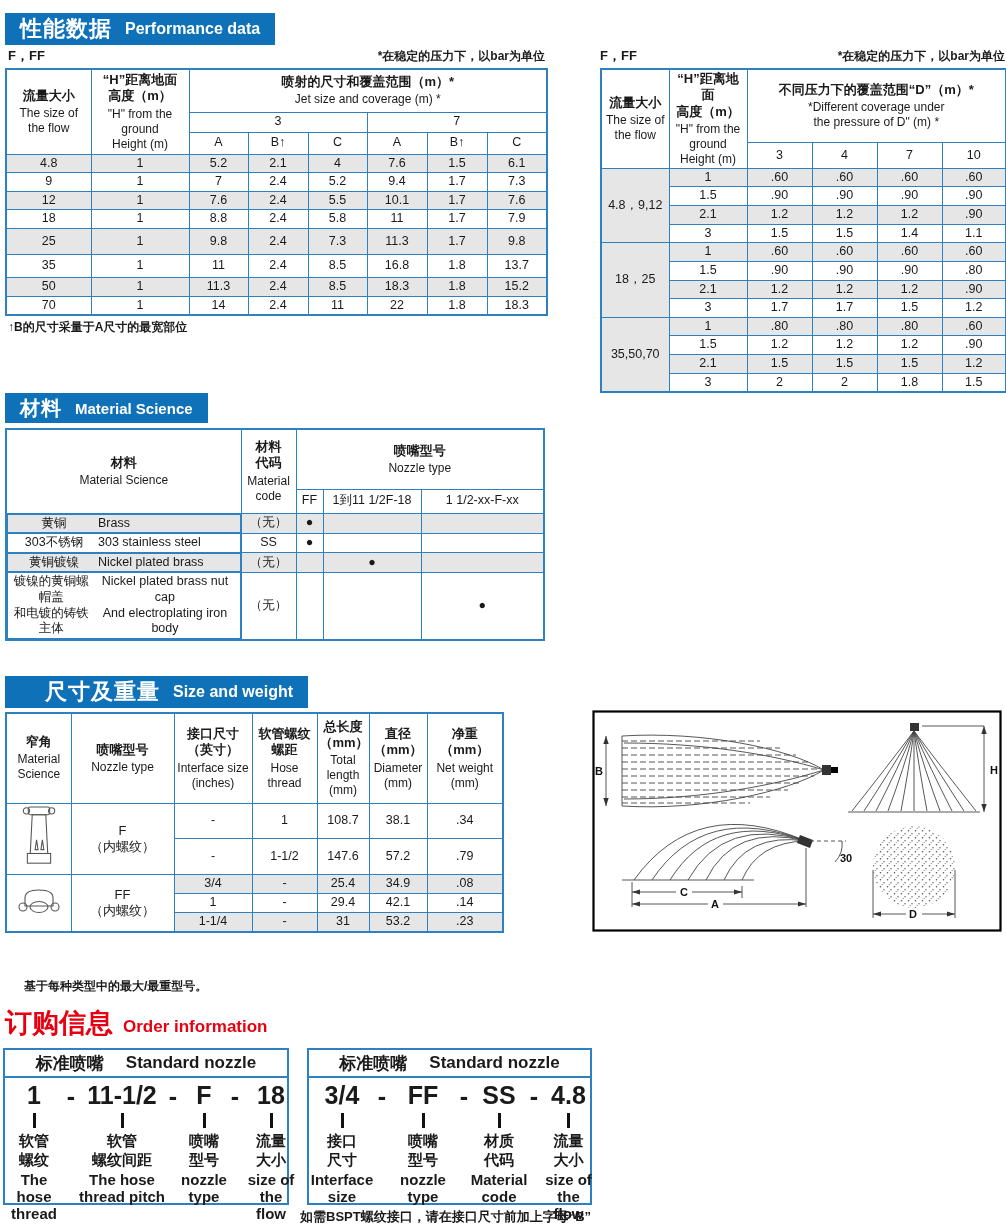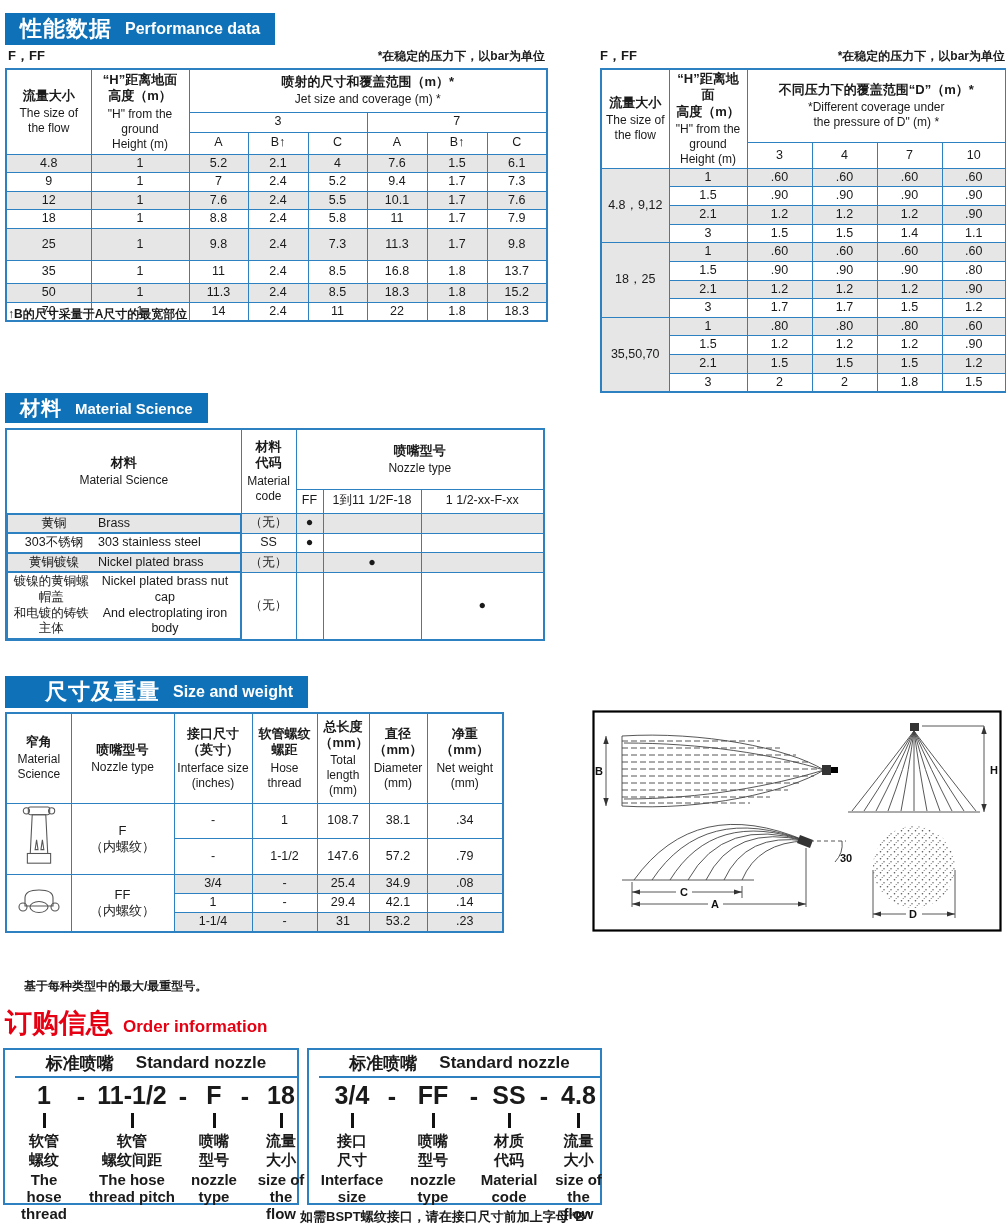--- a/index.html
+++ b/index.html
@@ -30,21 +30,21 @@
   #size-table tbody tr:nth-child(odd):nth-child(n+3) td{background:#e6e6e6;}
   #size-table tbody td, #materials-table tbody td{font-size:12.5px;}
   .mat-name{display:flex;text-align:left;padding-left:7px;}
   .mat-name .mzh{width:88px;font-size:12.5px;}
   .mat-name .men{font-size:12.5px;}
   .dot{font-size:11px;}
   
   .order-title{position:absolute;display:flex;align-items:baseline;gap:10px;color:#e60012;white-space:nowrap;}
   .order-title .ozh{font-size:27px;font-weight:bold;}
   .order-title .oen{font-size:17px;font-weight:bold;}
-  .obox{position:absolute;border:2px solid #2e81c1;background:#fff;padding-left:10px;}
+  .obox{position:absolute;border:2px solid #2e81c1;background:#fff;}
   .obox-title{display:flex;justify-content:center;align-items:center;gap:22px;
         border-bottom:2px solid #2e81c1;height:26px;font-weight:bold;font-size:17px;}
   .ogrid{display:grid;justify-items:center;align-items:start;}
   .g1{grid-template-columns:58px 16px 86px 16px 46px 16px 56px;}
   .g2{grid-template-columns:66px 14px 68px 14px 56px 14px 55px;}
   .seg{font-size:25px;font-weight:bold;line-height:1.1;padding-top:4px;}
   .dash{font-size:25px;font-weight:bold;padding-top:4px;}
   .pipe{width:3px;height:15px;background:#111;margin-top:2px;}
   .desc{text-align:center;}
   .dzh{font-size:15px;font-weight:bold;line-height:1.25;}
@@ -149,21 +149,21 @@
         <tr style="height: 18.6px;">
           <td>18</td>
           <td>1</td>
           <td>8.8</td>
           <td>2.4</td>
           <td>5.8</td>
           <td>11</td>
           <td>1.7</td>
           <td>7.9</td>
         </tr>
-        <tr style="height: 32px;">
+        <tr style="height: 26px;">
           <td>25</td>
           <td>1</td>
           <td>9.8</td>
           <td>2.4</td>
           <td>7.3</td>
           <td>11.3</td>
           <td>1.7</td>
           <td>9.8</td>
         </tr>
         <tr style="height: 23px;">
@@ -192,21 +192,21 @@
           <td>14</td>
           <td>2.4</td>
           <td>11</td>
           <td>22</td>
           <td>1.8</td>
           <td>18.3</td>
         </tr>
       </tbody>
   </table>
 
-  <div class="fnote" style="left:8px;top:306px;">↑B的尺寸采量于A尺寸的最宽部位</div>
+  <div class="fnote" style="left:8px;top:319px;">↑B的尺寸采量于A尺寸的最宽部位</div>
 
   <div class="lbl" style="left:600px;top:47px;">F，FF</div>
   <div class="note" style="left:600px;top:48px;width:405px;">*在稳定的压力下，以bar为单位</div>
 
   <table class="ptable" id="perf-right-table" style="left:600px;top:68px;width:405px;">
     <colgroup>
       <col style="width:68px">
         <col style="width:78px">
         <col style="width:65px">
         <col style="width:65px">

